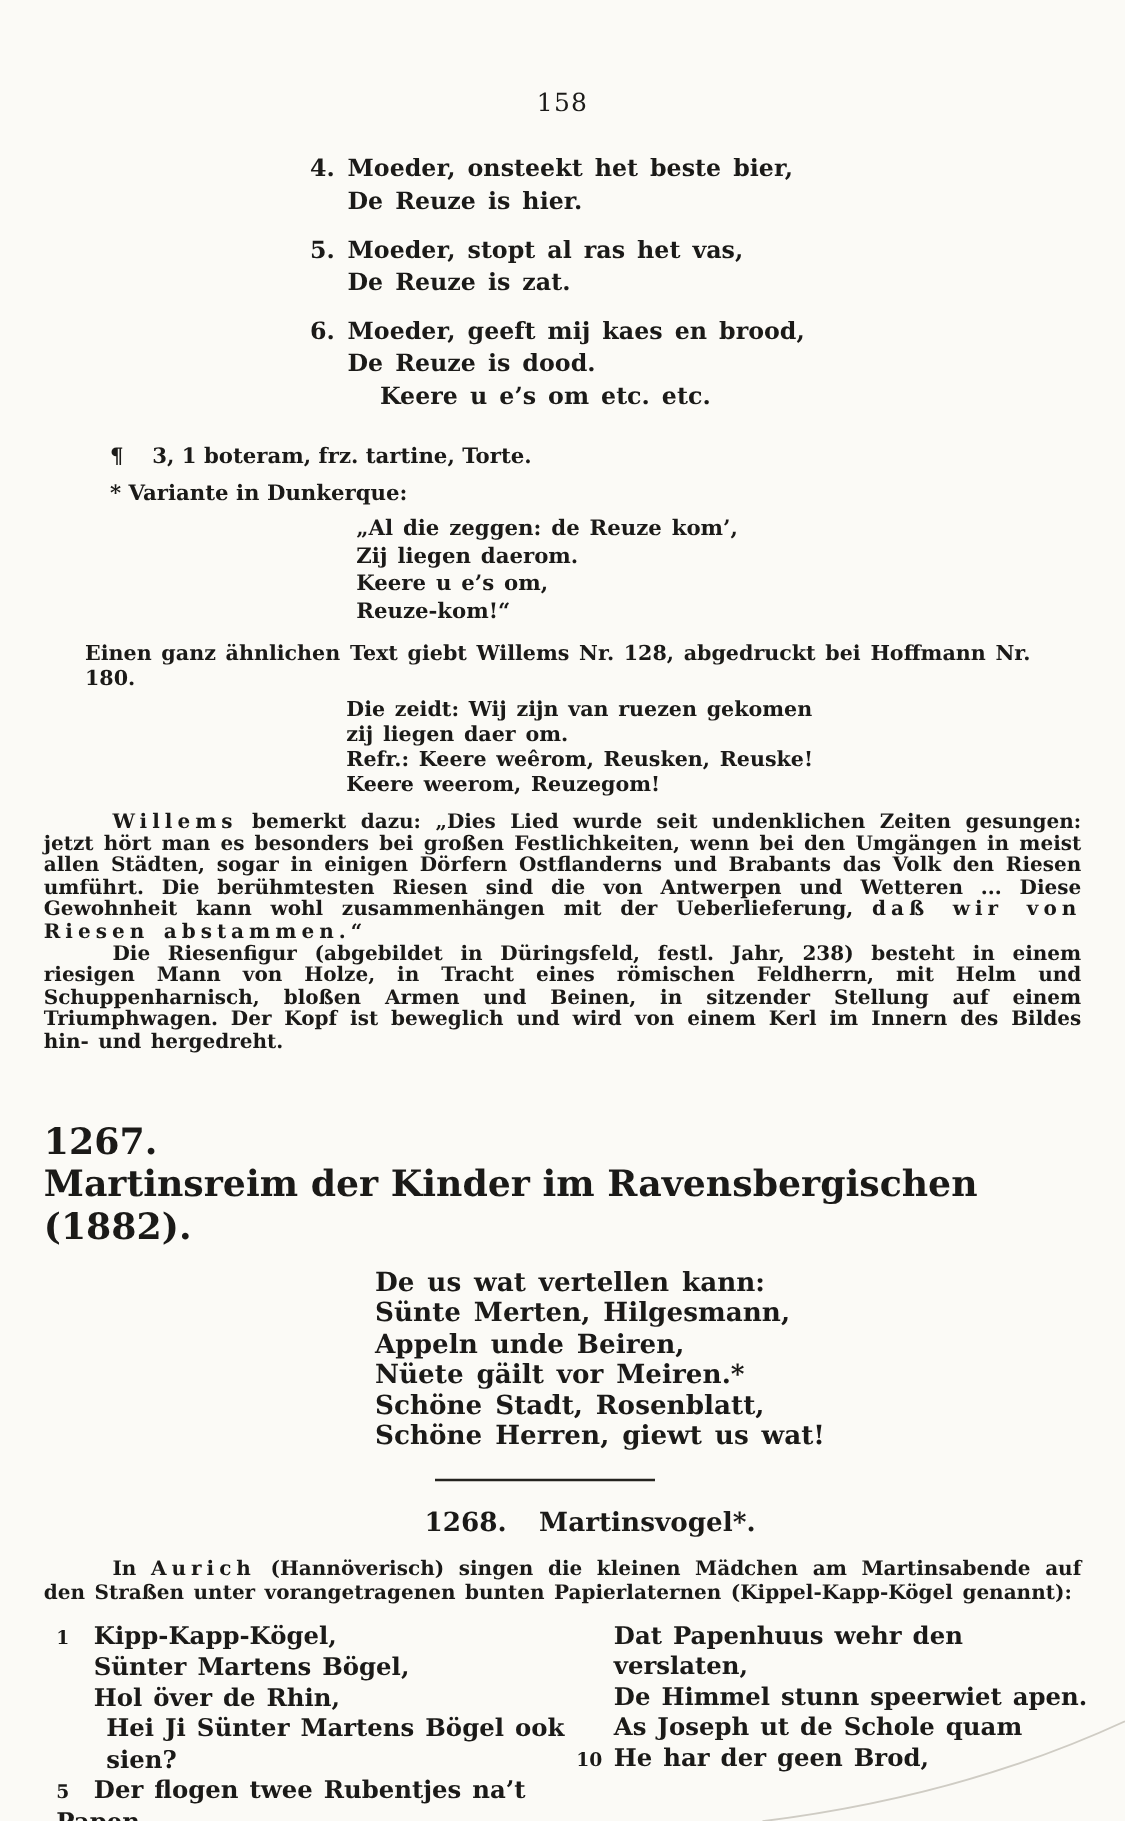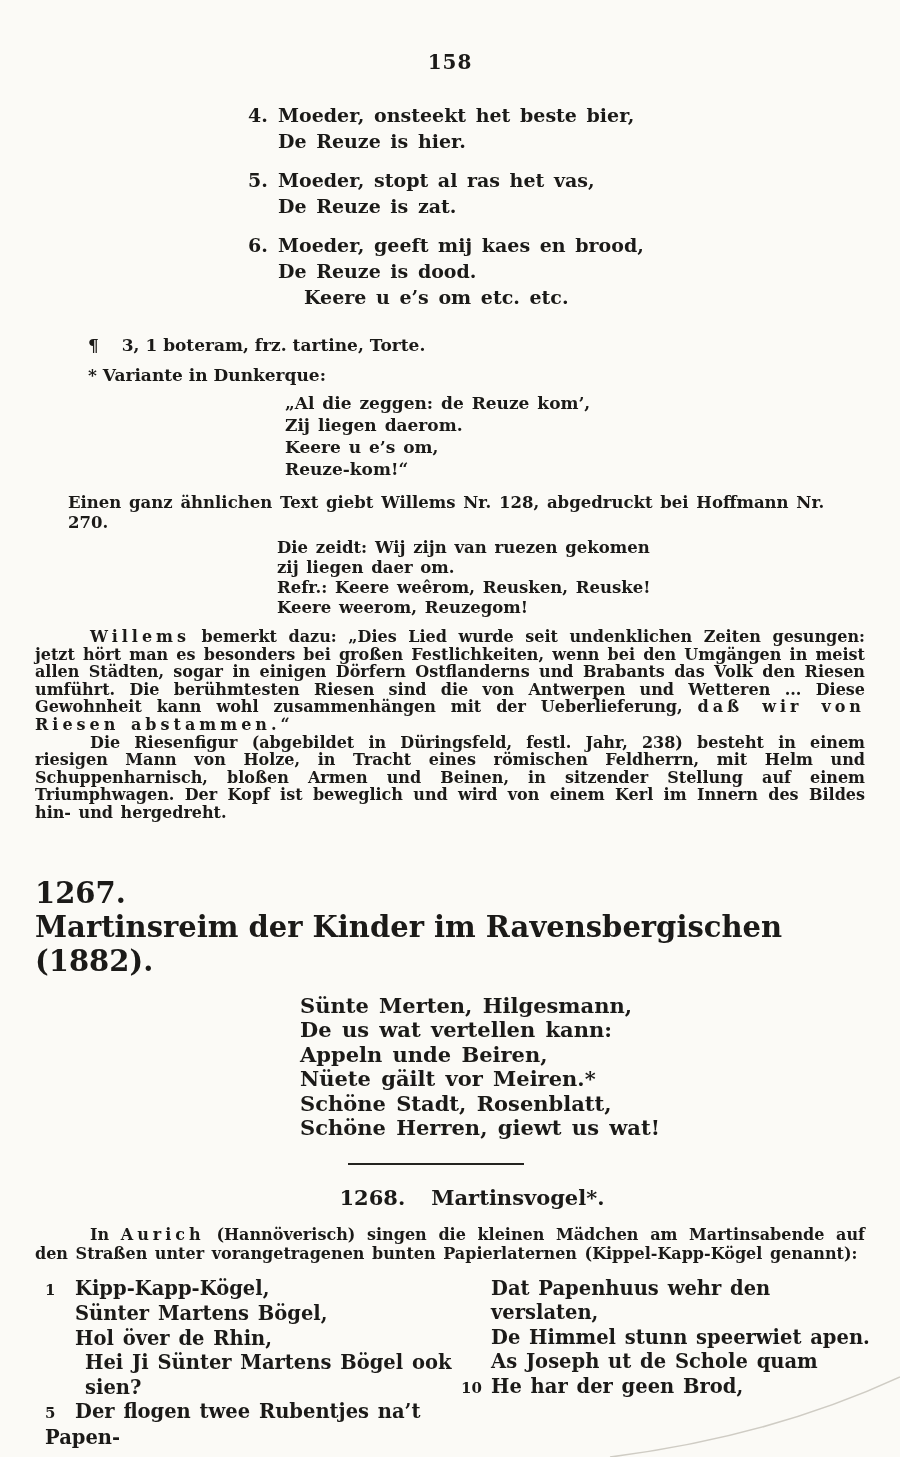--- a/index.html
+++ b/index.html
@@ -7,23 +7,23 @@
   .page {
     position:relative;
     width:900px; height:1457px;
     margin:0 auto;
     background:#fbfaf6;
     color:#1b1a18;
     font-family:"DejaVu Serif", serif;
     overflow:hidden;
   }
   .pageno {
-    padding-top:50px;
+    padding-top:70px;
     text-align:center;
-    font-size:20px; font-weight:bold;
+    font-size:20px; font-weight:normal;
     letter-spacing:1px;
   }
   
   .topsong {
     margin:28px 0 0 248px;
     font-size:19px; font-weight:bold;
     line-height:26px;
     word-spacing:3px;
   }
   .topsong .stanza { margin-bottom:13px; }
@@ -154,42 +154,42 @@
     <div>* Variante in Dunkerque:</div>
   </div>
 
   <div class="variantVerse">
       <div class="noNum">„Al die zeggen: de Reuze kom’,</div>
       <div class="noNum">Zij liegen daerom.</div>
       <div class="noNum">Keere u e’s om,</div>
       <div class="noNum">Reuze-kom!“</div>
     </div>
 
-  <div class="willemsRef">Einen ganz ähnlichen Text giebt Willems Nr. 128, abgedruckt bei Hoffmann Nr. 270.</div>
+  <div class="willemsRef">Einen ganz ähnlichen Text giebt Willems Nr. 128, abgedruckt bei Hoffmann Nr. 180.</div>
 
   <div class="willemsQuote">
       <div class="noNum">Die zeidt: Wij zijn van ruezen gekomen</div>
       <div class="noNum">zij liegen daer om.</div>
       <div class="noNum">Refr.: Keere weêrom, Reusken, Reuske!</div>
       <div class="noNum">Keere weerom, Reuzegom!</div>
     </div>
 
   <p class="para first"><span class="spaced">Willems</span><span> bemerkt dazu: „Dies Lied wurde seit undenklichen Zeiten gesungen: jetzt hört man es besonders bei großen Festlichkeiten, wenn bei den Umgängen in meist allen Städten, sogar in einigen Dörfern Ostflanderns und Brabants das Volk den Riesen umführt. Die berühmtesten Riesen sind die von Antwerpen und Wetteren ... Diese Gewohnheit kann wohl zusammenhängen mit der Ueberlieferung, </span><span class="spaced">daß wir von Riesen abstammen.</span><span>“</span></p>
 
   <p class="para">Die Riesenfigur (abgebildet in Düringsfeld, festl. Jahr, 238) besteht in einem riesigen Mann von Holze, in Tracht eines römischen Feldherrn, mit Helm und Schuppenharnisch, bloßen Armen und Beinen, in sitzender Stellung auf einem Triumphwagen. Der Kopf ist beweglich und wird von einem Kerl im Innern des Bildes hin- und hergedreht.</p>
 
   <div class="head1267">
     <span>1267.</span>
     <span>Martinsreim der Kinder im Ravensbergischen</span>
     <span>(1882).</span>
   </div>
 
   <div class="verse1267">
+      <div class="noNum">De us wat vertellen kann:</div>
       <div class="noNum">Sünte Merten, Hilgesmann,</div>
-      <div class="noNum">De us wat vertellen kann:</div>
       <div class="noNum">Appeln unde Beiren,</div>
       <div class="noNum">Nüete gäilt vor Meiren.*</div>
       <div class="noNum">Schöne Stadt, Rosenblatt,</div>
       <div class="noNum">Schöne Herren, giewt us wat!</div>
     </div>
 
 
   <div class="divider"></div>
 
   <div class="head1268">

